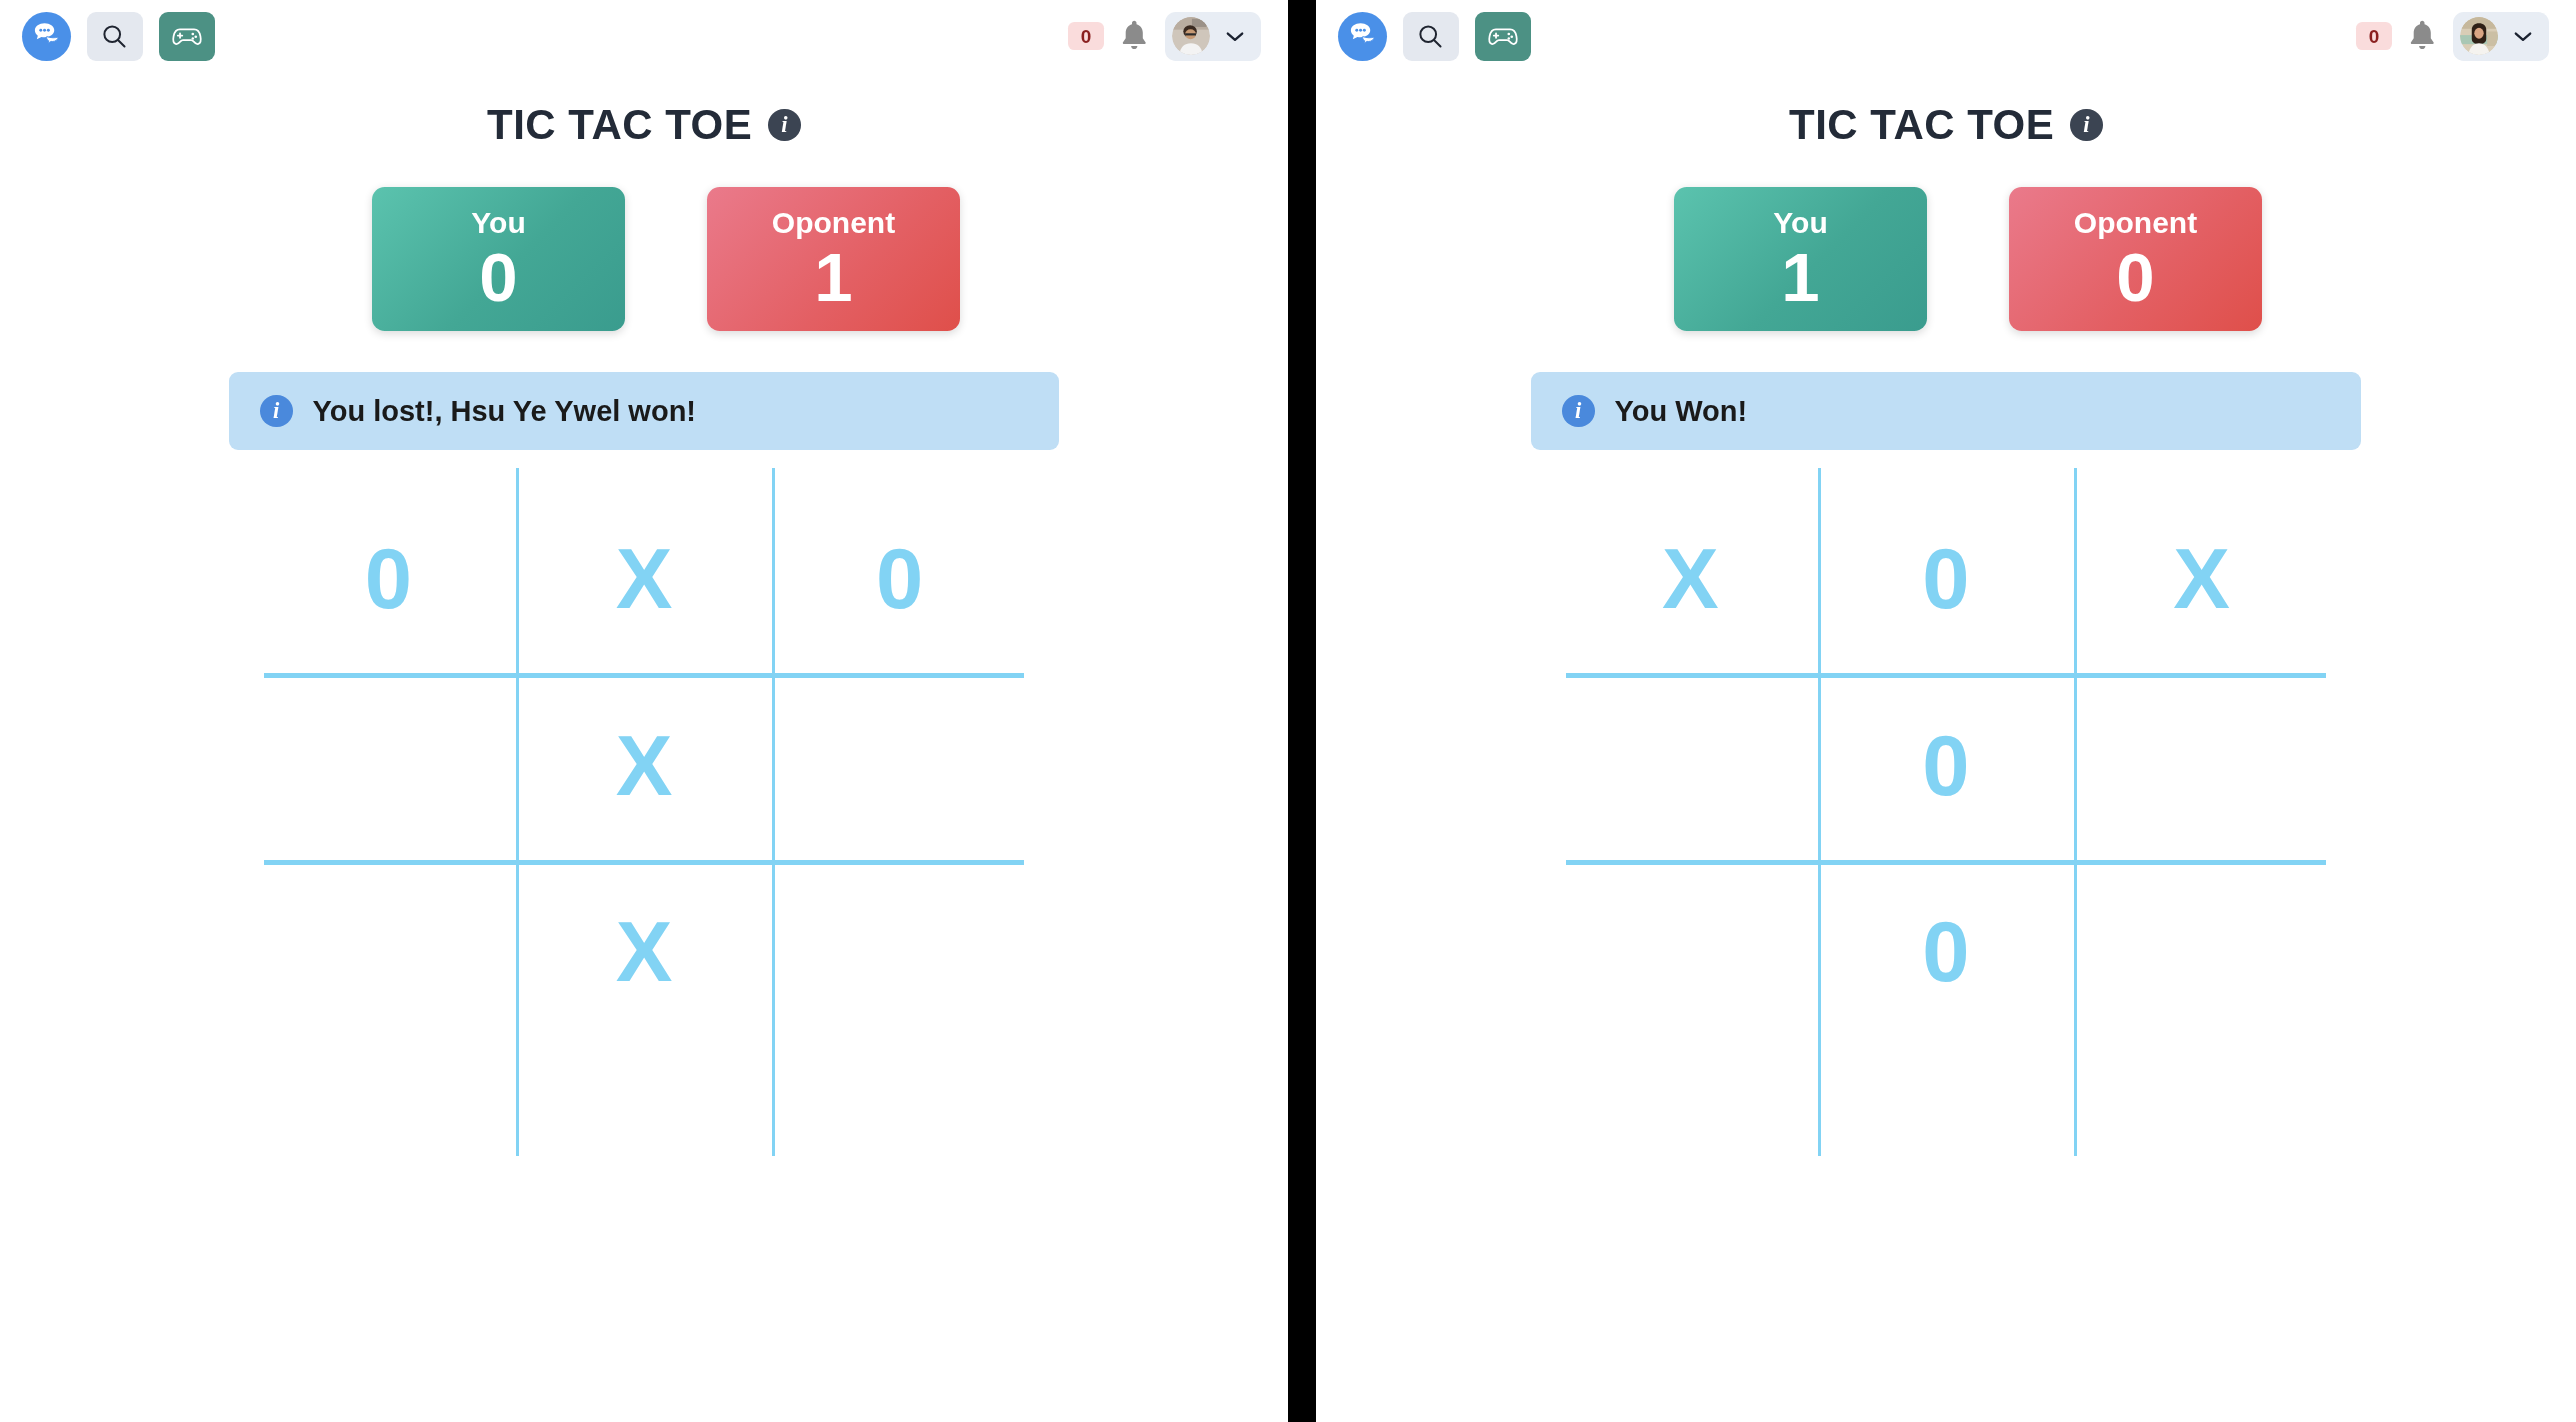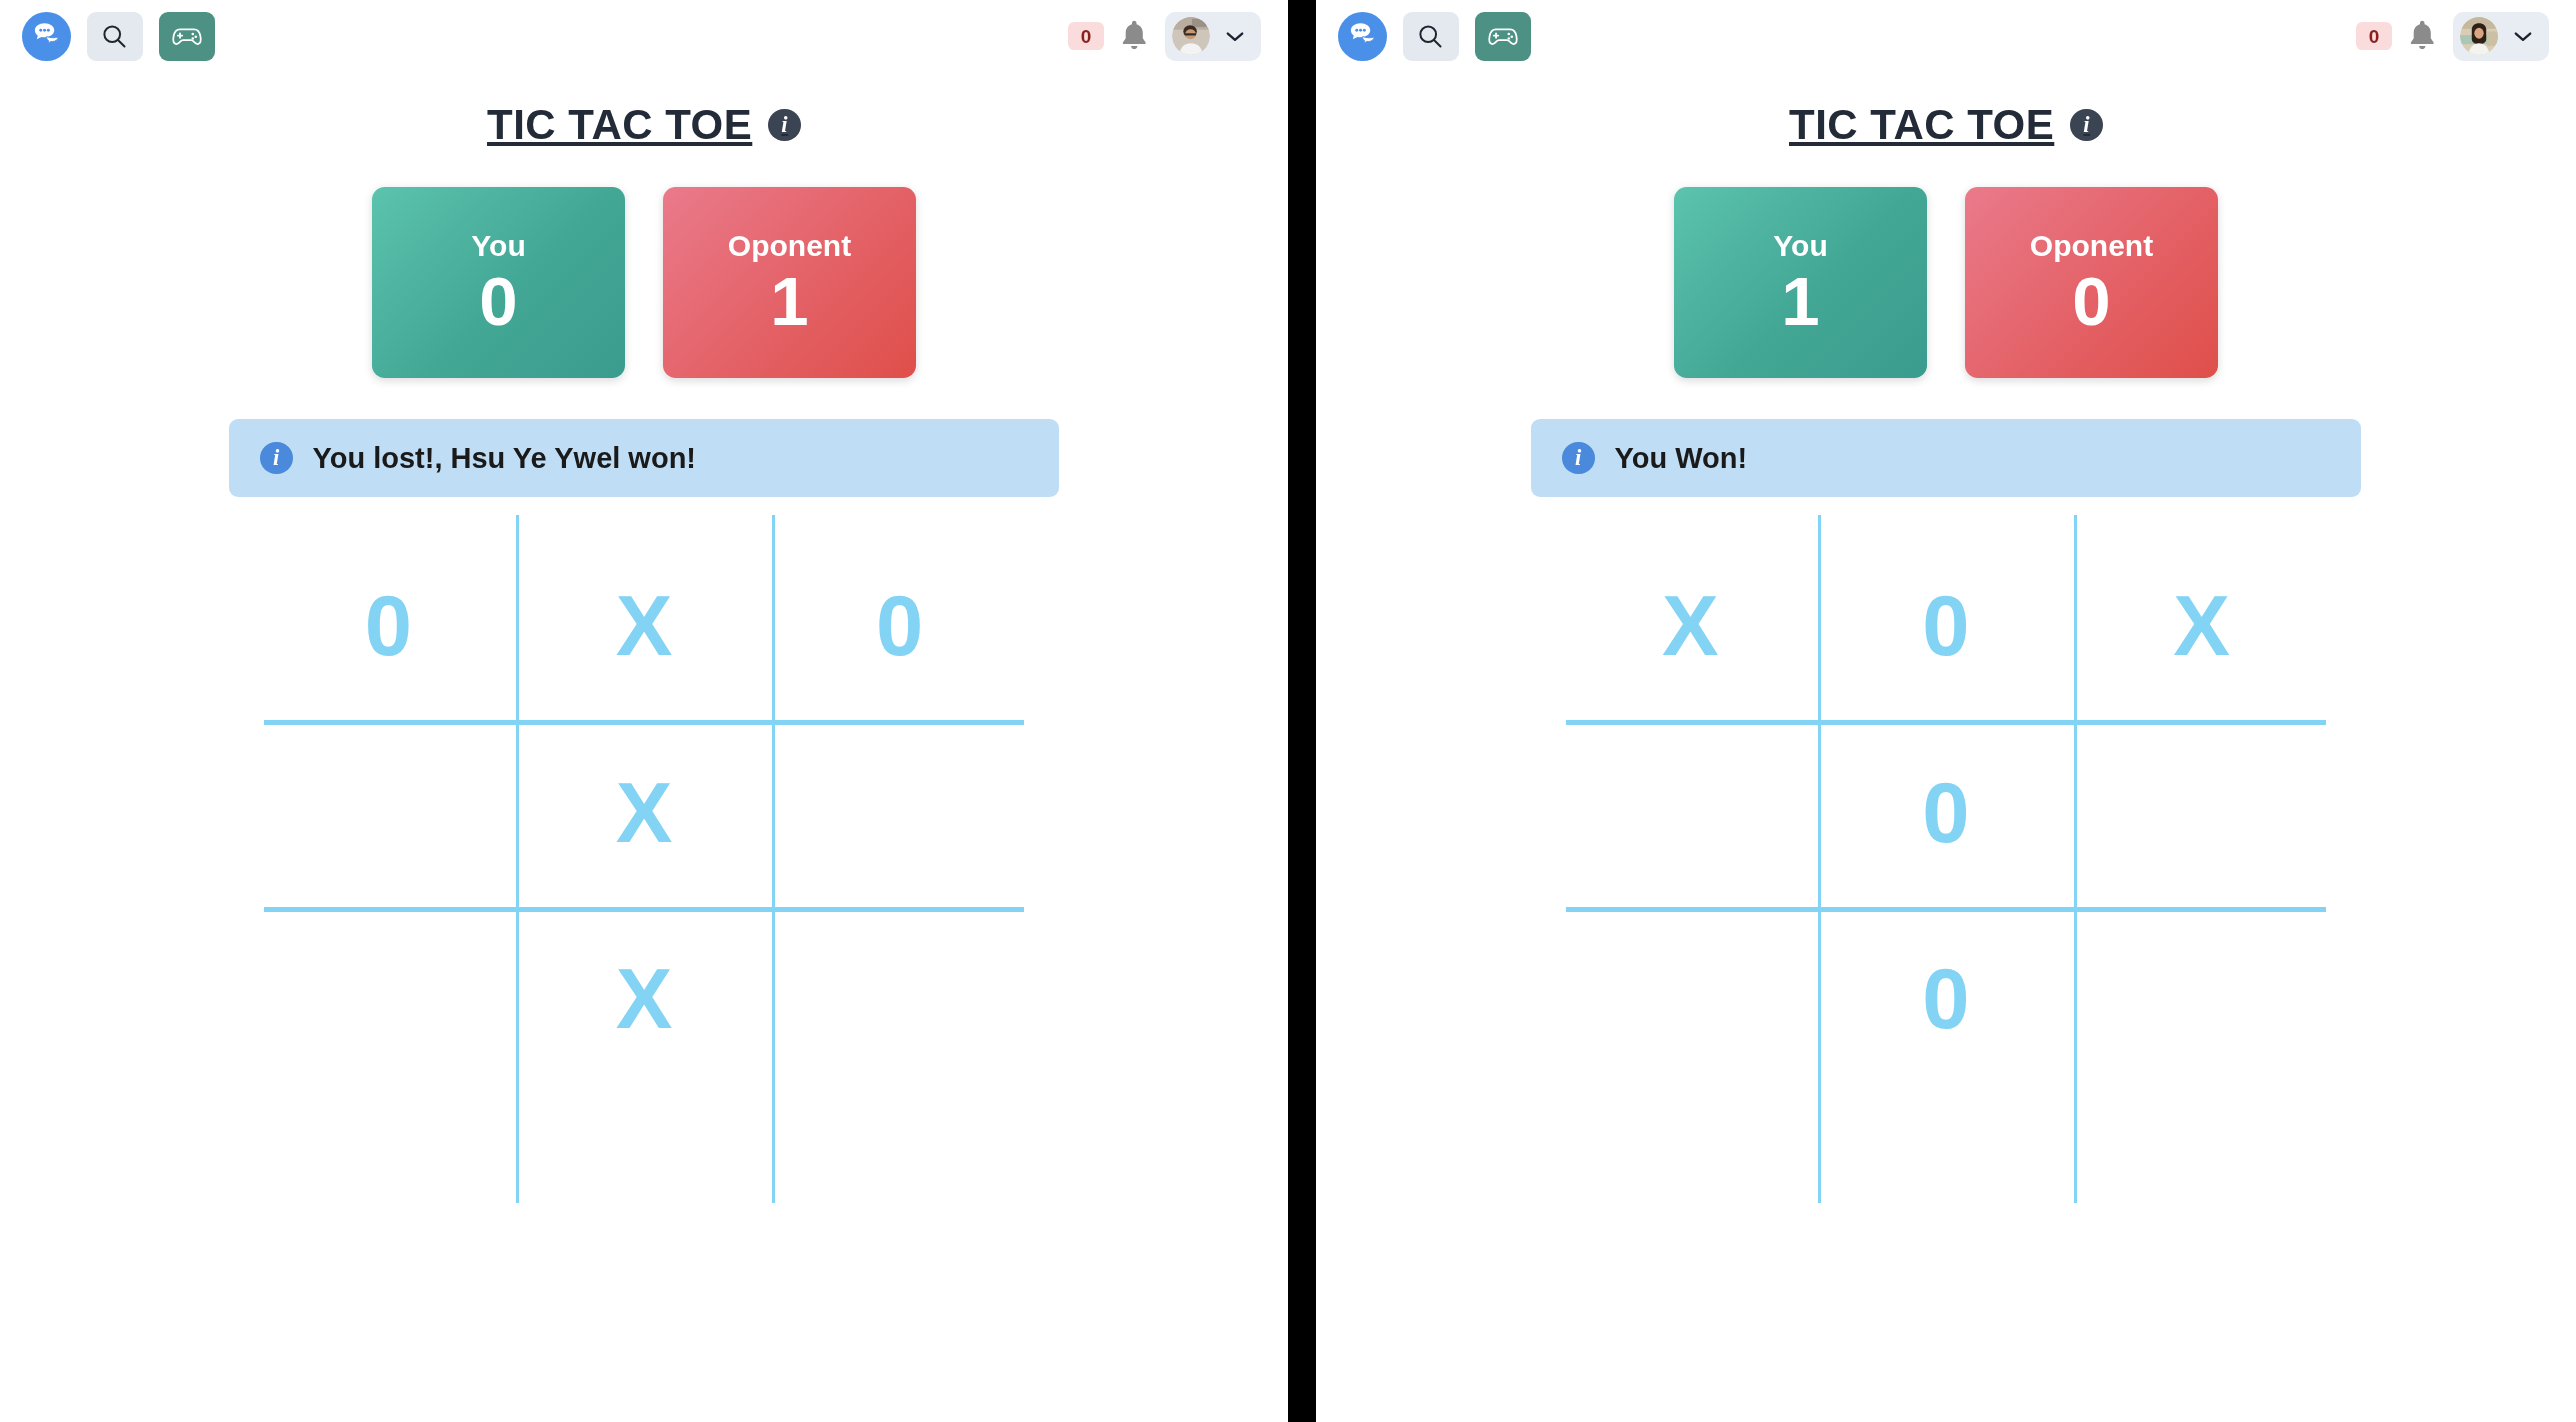--- a/index.html
+++ b/index.html
@@ -100,21 +100,20 @@
   .game-title {
     text-align: center;
     font-size: 42px;
     font-weight: bold;
     color: #232b38;
     letter-spacing: 0.5px;
     display: flex;
     align-items: center;
     justify-content: center;
     gap: 16.2px;
-    text-decoration: underline;
   }
   .info-dark {
     width: 32.5px; height: 32.5px; border-radius: 50%;
     background: #3b4452;
     color: #fff;
     font-style: italic;
     font-family: "Liberation Serif", serif;
     font-weight: bold;
     font-size: 22.6px;
     display: flex; align-items: center; justify-content: center;
@@ -123,28 +122,29 @@
   }
 
   .scores {
     display: flex;
     justify-content: center;
     gap: 38px;
     margin-top: 38px;
   }
   .score-card {
     width: 253px;
-    height: 191px;
+    height: 144px;
     border-radius: 12.6px;
     display: flex;
     flex-direction: column;
     align-items: center;
     justify-content: center;
     color: #ffffff;
     box-shadow: 0 2.7px 9px rgba(0,0,0,0.14);
+    margin-left: 44px;
   }
   .score-card.you {
     background: linear-gradient(135deg, #5bc3ae 0%, #43a795 55%, #3a9c8e 100%);
   }
   .score-card.opp {
     background: linear-gradient(135deg, #ea7a8b 0%, #e35f63 60%, #df4f4a 100%);
   }
   .score-label {
     font-size: 30px;
     font-weight: bold;

